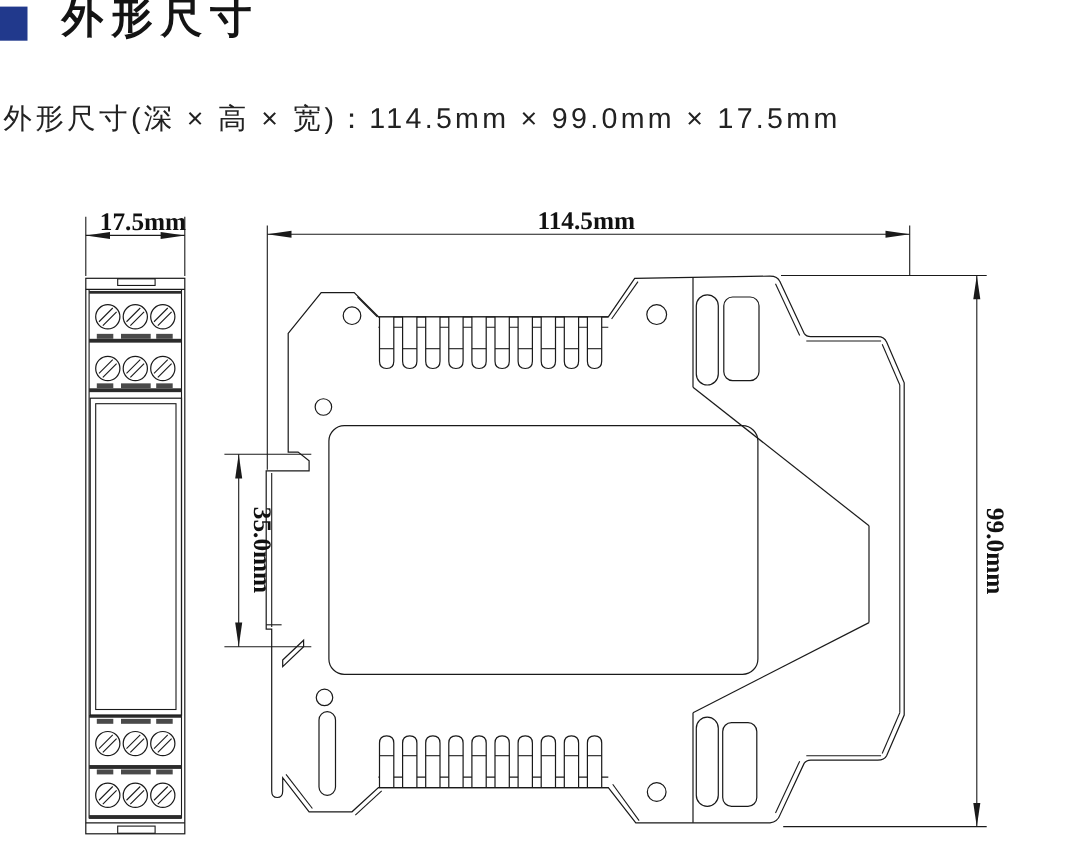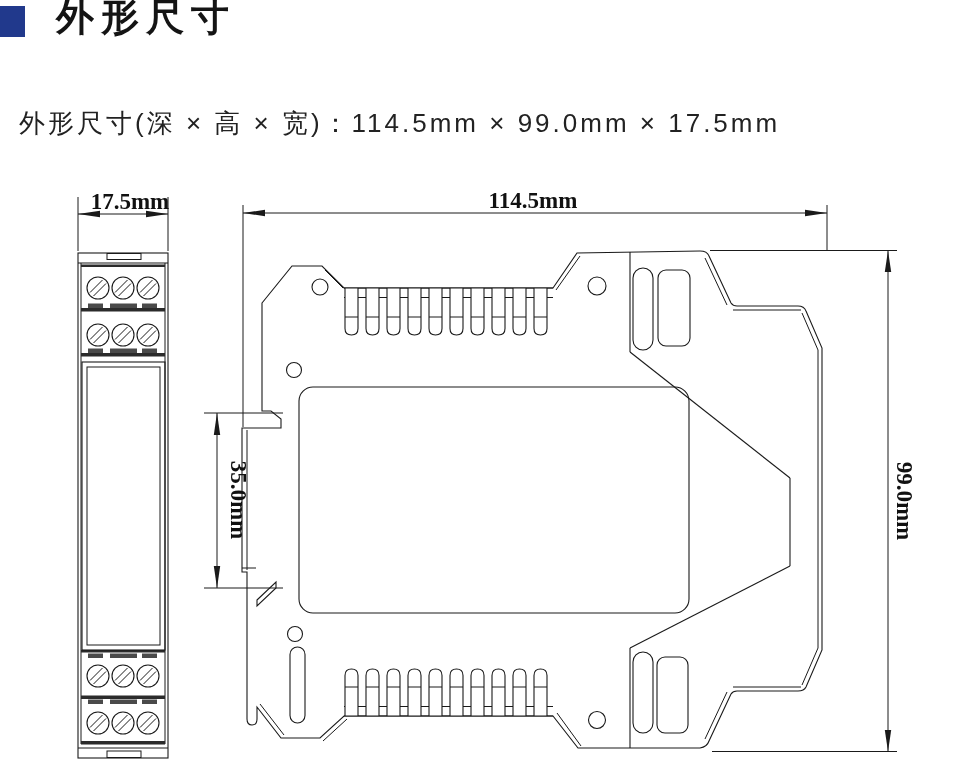--- a/index.html
+++ b/index.html
@@ -1,21 +1,21 @@
 <!DOCTYPE html>
 <html><head>
 <meta charset="utf-8">
 <style>
   html,body{margin:0;padding:0;}
   body{width:978px;height:782px;background:#ffffff;position:relative;overflow:hidden;
        font-family:"Liberation Sans",sans-serif;}
   .marker{position:absolute;left:0;top:6px;width:25px;height:31px;background:#21398c;}
   .title{position:absolute;left:56px;top:-6px;margin:0;font-size:38px;line-height:46px;
          font-weight:bold;letter-spacing:7px;color:#141414;font-family:"Liberation Sans",sans-serif;}
-  .spec{position:absolute;left:3px;top:90px;margin:16px;font-size:26px;letter-spacing:3px;
+  .spec{position:absolute;left:3px;top:90px;margin:0;font-size:26px;letter-spacing:3px;
         color:#222;font-family:"Liberation Sans",sans-serif;white-space:nowrap;}
   svg.drawing{position:absolute;left:0;top:0;}
   svg .ln{stroke:#1a1a1a;stroke-width:1.1;fill:none;}
   svg .thin{stroke:#1a1a1a;stroke-width:1;fill:none;}
   svg .wht{stroke:#1a1a1a;stroke-width:1.1;fill:#ffffff;}
   svg .dim{stroke:#1a1a1a;stroke-width:1;fill:none;}
   svg .arr{fill:#1a1a1a;stroke:none;}
   svg .band{fill:#2b2b2b;stroke:none;}
   svg text.dimtxt{font-family:"Liberation Serif",serif;font-weight:bold;font-size:23px;
                   fill:#111;stroke:none;}

